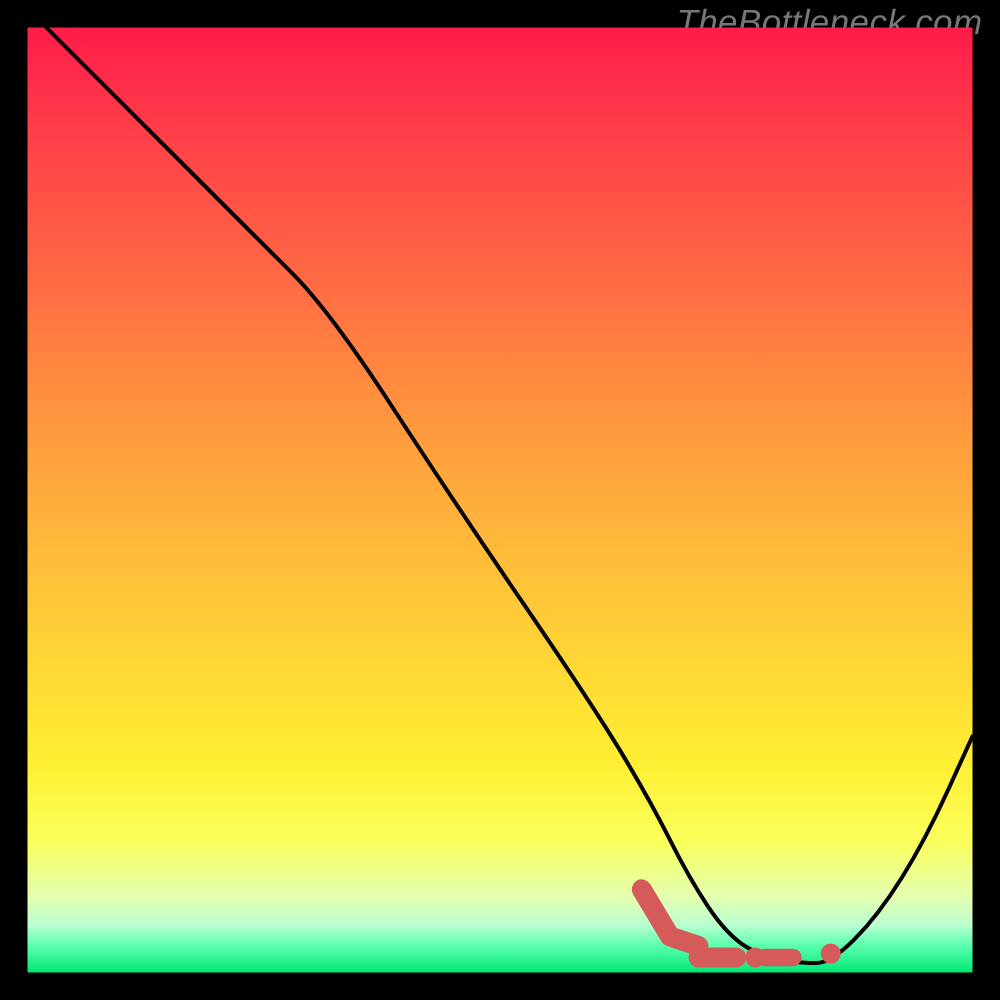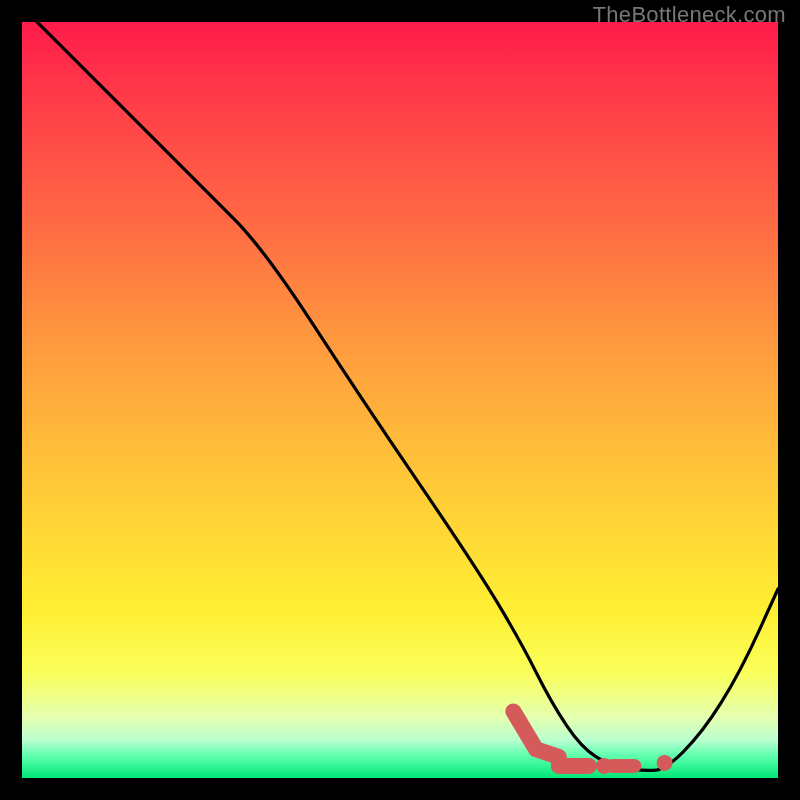--- a/index.html
+++ b/index.html
@@ -39,24 +39,25 @@
       #b9ffd0 95%,
       #61ffb0 97%,
       #00e876 100%
     );
   }
   .watermark {
     position: absolute;
     top: 2px;
     right: 14px;
     color: #777;
-    font-size: 22px;
+    font-size: 28px;
     font-weight: 500;
     letter-spacing: 0.3px;
     user-select: none;
+    font-style: italic;
   }
   svg.curve {
     position: absolute;
     left: 0;
     top: 0;
     width: 756px;
     height: 756px;
     overflow: visible;
   }
 </style>

